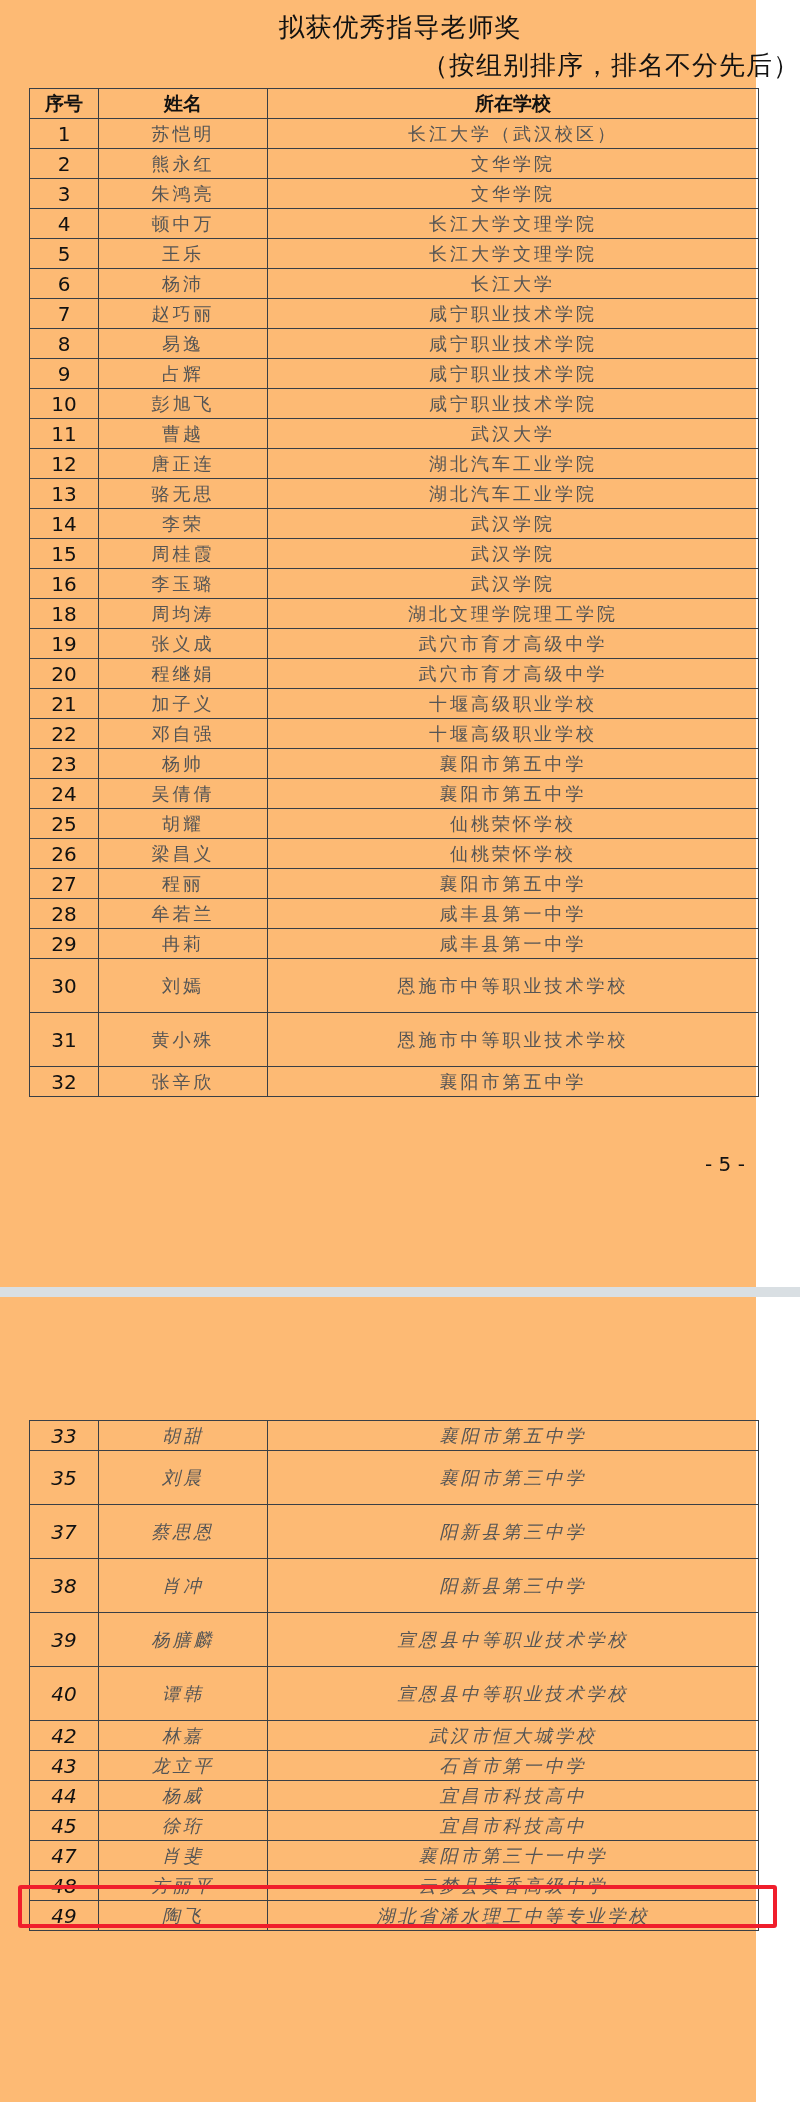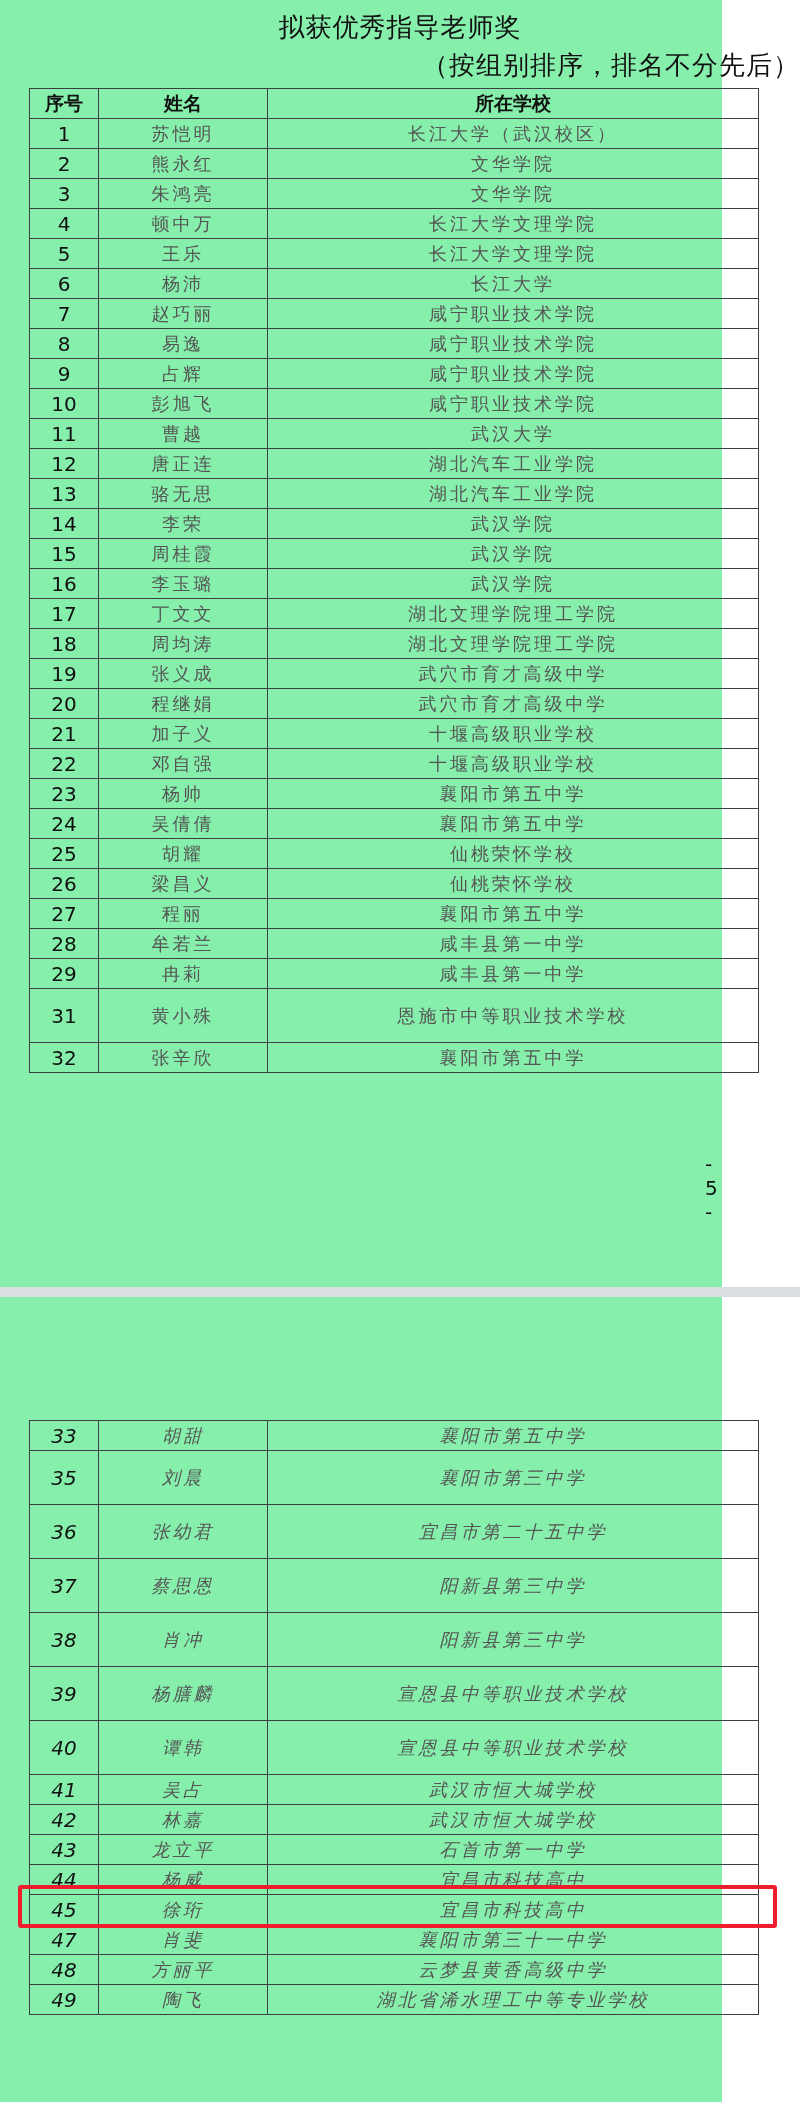--- a/index.html
+++ b/index.html
@@ -1,20 +1,20 @@
 <!DOCTYPE html>
 <html><head>
   <meta charset="utf-8">
   <style>
     html, body { margin: 0; padding: 0; background: #ffffff; }
     body {
       width: 800px; height: 2102px; position: relative; overflow: hidden;
       font-family: "DejaVu Sans", sans-serif; color: #222;
     }
-    .page { position: absolute; left: 0; width: 690px; background: #86efac; padding-left: 32px; }
+    .page { position: absolute; left: 0; width: 756px; background: #fdba74; }
     .page1 { top: 0; height: 1287px; }
     .page-sep { position: absolute; left: 0; top: 1287px; width: 800px; height: 10px; background: #d9dfe3; }
     .page2 { top: 1297px; height: 805px; font-style: italic; }
     .title {
       position: absolute; left: 0; width: 800px; text-align: center;
       font-family: "DejaVu Sans", sans-serif; color: #111; letter-spacing: 1px;
     }
     .title1 { top: 10px; font-size: 26px; line-height: 34px; }
     .title2 { top: 48px; font-size: 26px; line-height: 34px; text-align: right; }
     table.award {
@@ -139,25 +139,20 @@
           <td class="num">15</td>
           <td class="name">周桂霞</td>
           <td class="school">武汉学院</td>
         </tr>
         <tr class="r">
           <td class="num">16</td>
           <td class="name">李玉璐</td>
           <td class="school">武汉学院</td>
         </tr>
         <tr class="r">
-          <td class="num">17</td>
-          <td class="name">丁文文</td>
-          <td class="school">湖北文理学院理工学院</td>
-        </tr>
-        <tr class="r">
           <td class="num">18</td>
           <td class="name">周均涛</td>
           <td class="school">湖北文理学院理工学院</td>
         </tr>
         <tr class="r">
           <td class="num">19</td>
           <td class="name">张义成</td>
           <td class="school">武穴市育才高级中学</td>
         </tr>
         <tr class="r">
@@ -202,20 +197,25 @@
         </tr>
         <tr class="r">
           <td class="num">28</td>
           <td class="name">牟若兰</td>
           <td class="school">咸丰县第一中学</td>
         </tr>
         <tr class="r">
           <td class="num">29</td>
           <td class="name">冉莉</td>
           <td class="school">咸丰县第一中学</td>
+        </tr>
+        <tr class="tall">
+          <td class="num">30</td>
+          <td class="name">刘嫣</td>
+          <td class="school">恩施市中等职业技术学校</td>
         </tr>
         <tr class="tall">
           <td class="num">31</td>
           <td class="name">黄小殊</td>
           <td class="school">恩施市中等职业技术学校</td>
         </tr>
         <tr class="r">
           <td class="num">32</td>
           <td class="name">张辛欣</td>
           <td class="school">襄阳市第五中学</td>
@@ -240,50 +240,40 @@
           <td class="num">33</td>
           <td class="name">胡甜</td>
           <td class="school">襄阳市第五中学</td>
         </tr>
         <tr class="tall">
           <td class="num">35</td>
           <td class="name">刘晨</td>
           <td class="school">襄阳市第三中学</td>
         </tr>
         <tr class="tall">
-          <td class="num">36</td>
-          <td class="name">张幼君</td>
-          <td class="school">宜昌市第二十五中学</td>
-        </tr>
-        <tr class="tall">
           <td class="num">37</td>
           <td class="name">蔡思恩</td>
           <td class="school">阳新县第三中学</td>
         </tr>
         <tr class="tall">
           <td class="num">38</td>
           <td class="name">肖冲</td>
           <td class="school">阳新县第三中学</td>
         </tr>
         <tr class="tall">
           <td class="num">39</td>
           <td class="name">杨膳麟</td>
           <td class="school">宣恩县中等职业技术学校</td>
         </tr>
         <tr class="tall">
           <td class="num">40</td>
           <td class="name">谭韩</td>
           <td class="school">宣恩县中等职业技术学校</td>
         </tr>
         <tr class="r">
-          <td class="num">41</td>
-          <td class="name">吴占</td>
-          <td class="school">武汉市恒大城学校</td>
-        </tr>
-        <tr class="r">
           <td class="num">42</td>
           <td class="name">林嘉</td>
           <td class="school">武汉市恒大城学校</td>
         </tr>
         <tr class="r">
           <td class="num">43</td>
           <td class="name">龙立平</td>
           <td class="school">石首市第一中学</td>
         </tr>
         <tr class="r">

